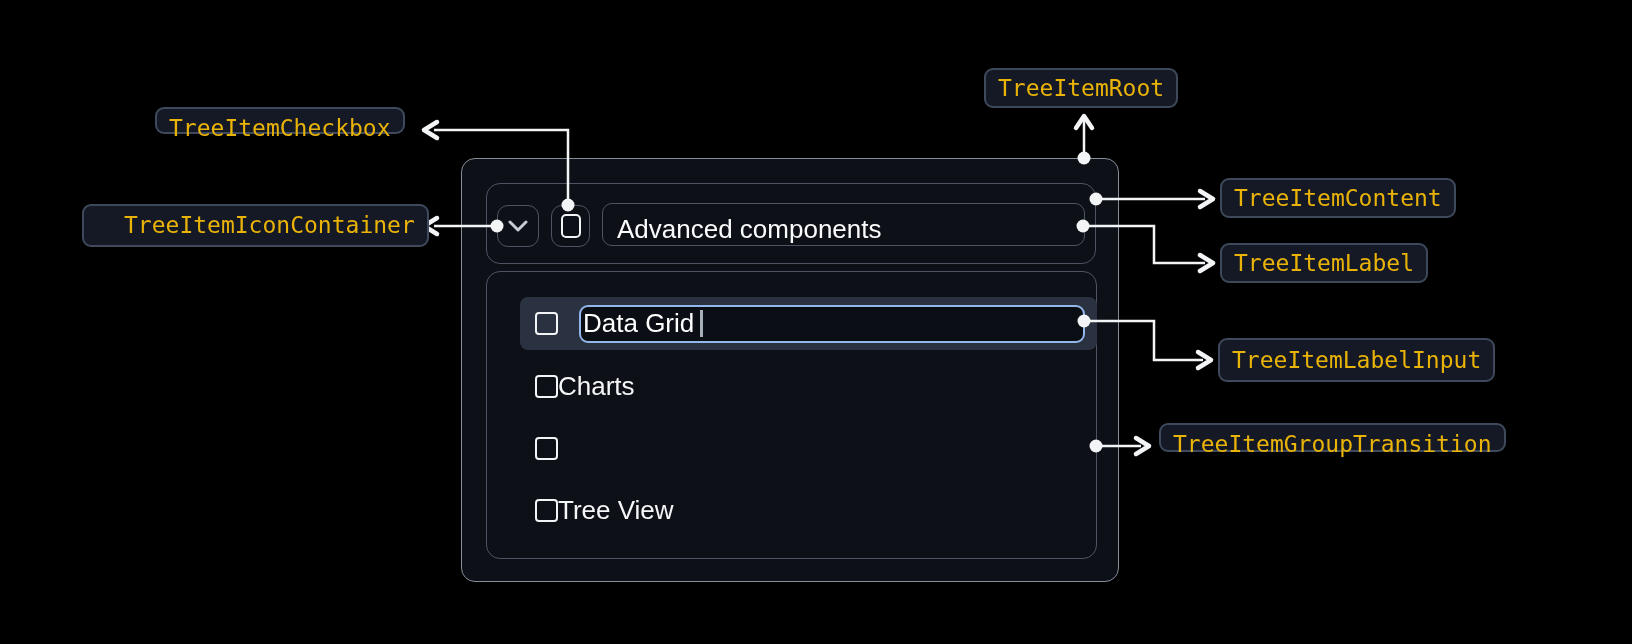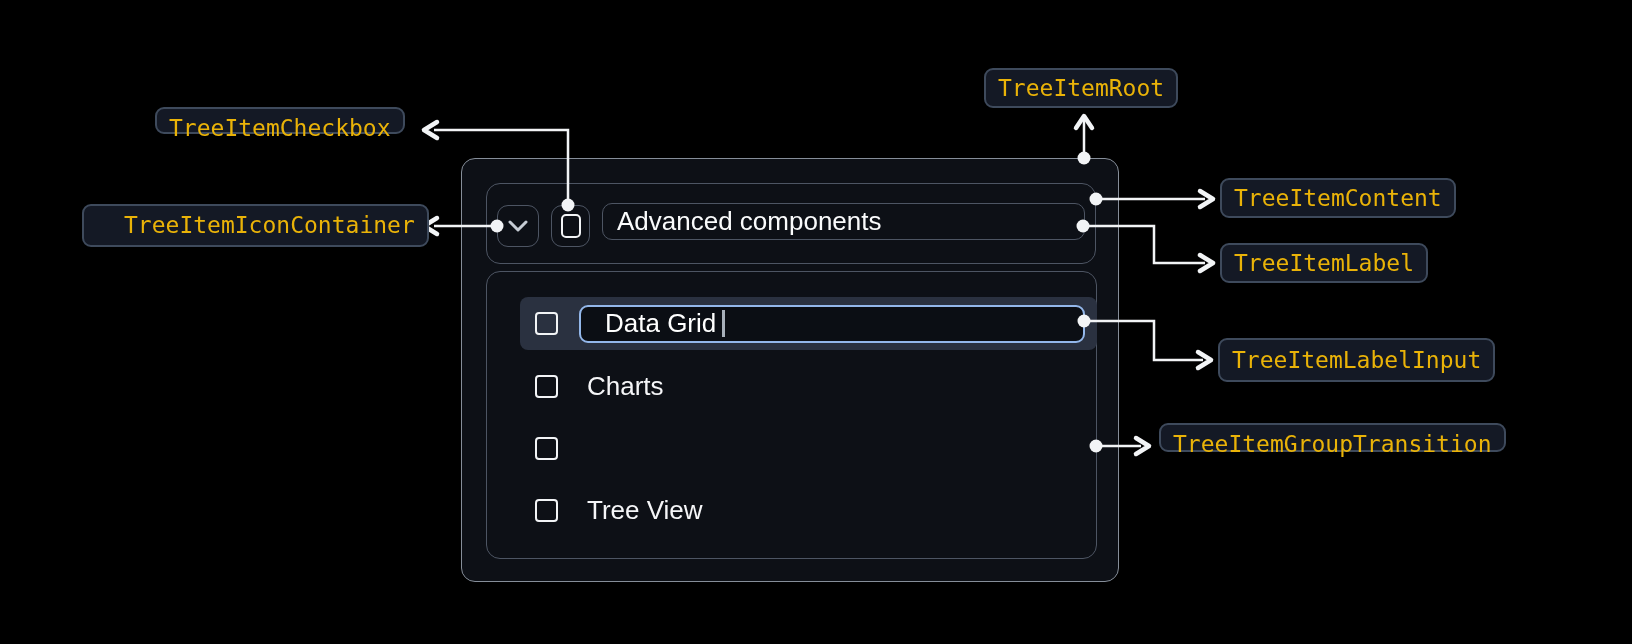--- a/index.html
+++ b/index.html
@@ -41,24 +41,24 @@
     border-radius: 11px;
     display: flex; align-items: center; justify-content: center;
   }
   .checkbox-glyph {
     width: 20px; height: 24px;
     border: 2.5px solid #f2f4f6;
     border-radius: 5px;
   }
   .label-box {
     position: absolute; left: 115px; top: 19px;
-    width: 483px; height: 37px;
+    width: 483px; height: 43px;
     border: 1.5px solid #4d5563;
     border-radius: 10px;
-    display: flex; align-items: center;
+    display: flex; align-items: flex-end;
     padding-left: 14px;
     color: #fafbfc; font-size: 26px;
   }
   .group-box {
     position: absolute; left: 24px; top: 112px;
     width: 611px; height: 288px;
     border: 1.5px solid #4d5563;
     border-radius: 14px;
   }
   .tree-row {
@@ -68,29 +68,29 @@
     color: #f5f6f8; font-size: 26px;
   }
   .tree-row.editing { background: #2a3140; border-radius: 8px; }
   .row-checkbox {
     flex: 0 0 auto;
     width: 23px; height: 23px;
     margin-left: 15px;
     border: 2.5px solid #f2f4f6;
     border-radius: 4px;
   }
-  .row-label { margin-left: 29px; white-space: nowrap; text-align: right; }
+  .row-label { white-space: nowrap; text-align: right; }
   .label-input {
     margin-left: 21px;
     width: 506px; height: 38px;
     background: #0b0e14;
     border: 2px solid #93b7ea;
     border-radius: 9px;
     display: flex; align-items: center;
-    padding-left: 24px;
+    padding-left: 2px;
     color: #ffffff; font-size: 26px;
   }
   .caret {
     display: inline-block;
     width: 2.5px; height: 27px;
     margin-left: 6px;
     background: #a8b0ba;
   }
 
   

